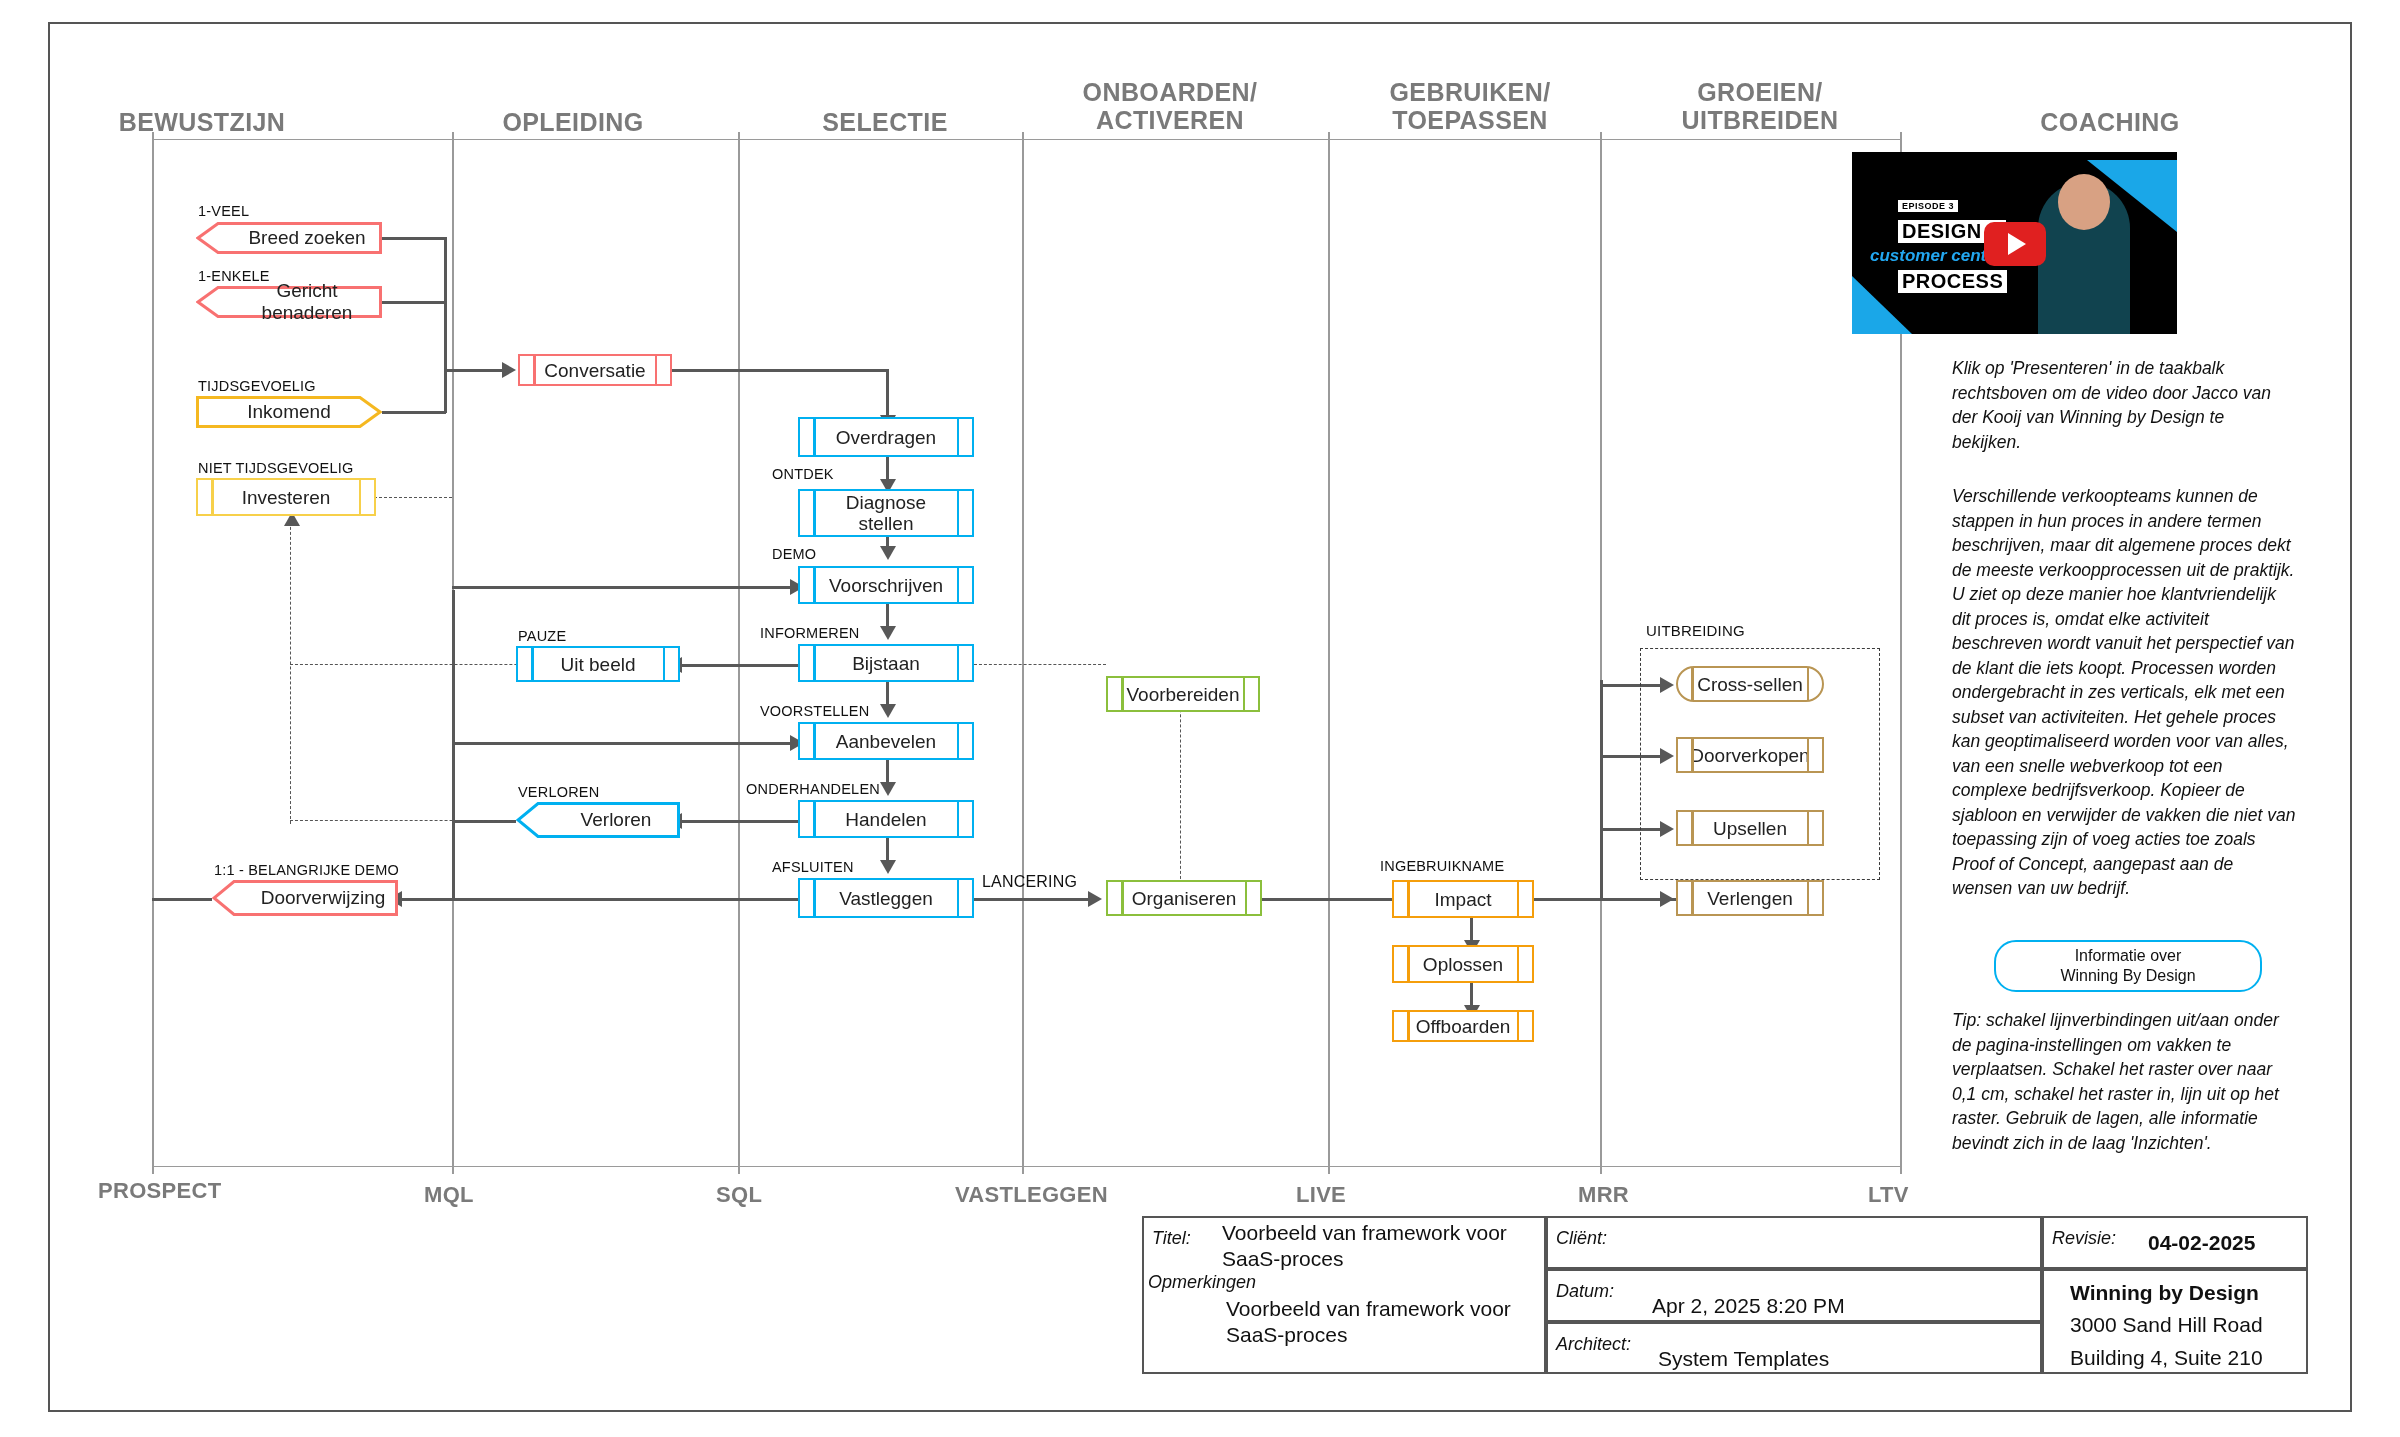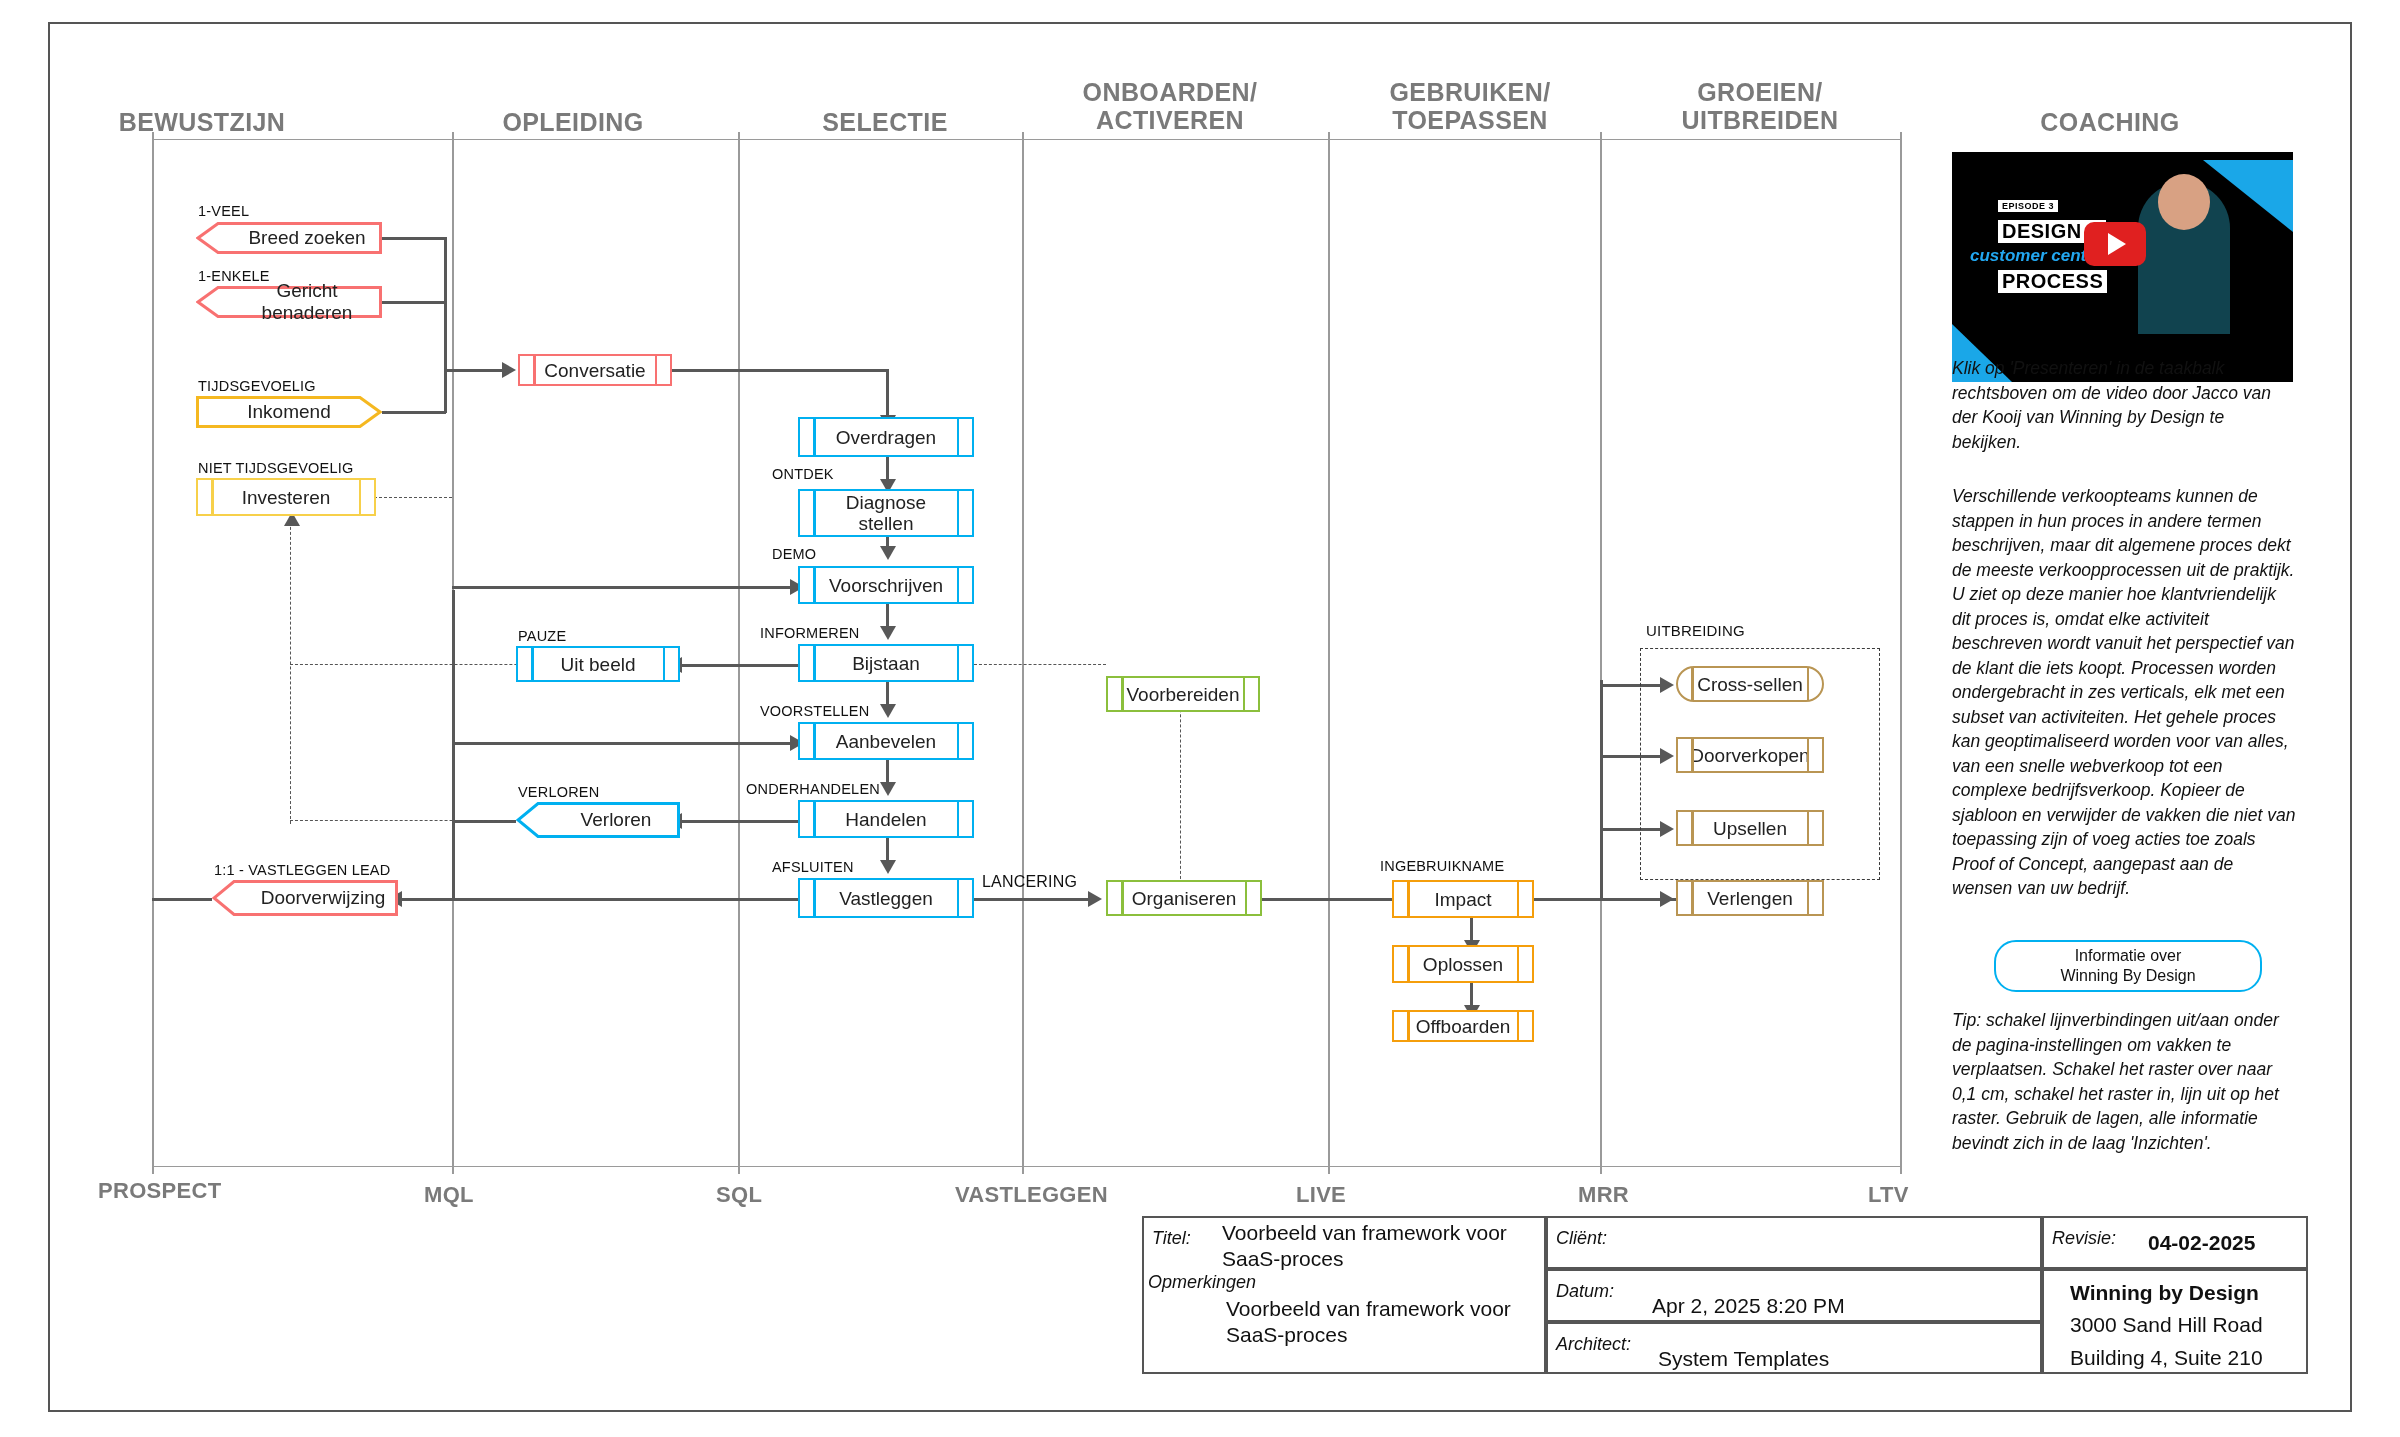--- a/index.html
+++ b/index.html
@@ -220,21 +220,21 @@
     <span>Inkomend</span>
   </div>
 
   <div class="tag" style="left:198px;top:460px;">NIET TIJDSGEVOELIG</div>
   <div class="node" style="left:196px;top:478px;width:180px;height:38px;border-color:#f7d04a;">
     <div class="bar-l" style="background:#f7d04a;"></div>
     <div class="bar-r" style="background:#f7d04a;"></div>
     <span>Investeren</span>
   </div>
 
-  <div class="tag" style="left:214px;top:862px;">1:1 - VASTLEGGEN LEAD</div>
+  <div class="tag" style="left:214px;top:862px;">1:1 - BELANGRIJKE DEMO</div>
   <div class="chev" style="left:212px;top:880px;width:186px;height:36px;">
     <svg width="186" height="36" viewBox="0 0 186 36">
         <polygon points="22,1.5 184.5,1.5 184.5,34.5 22,34.5 2,18" fill="#fff" stroke="#f87171" stroke-width="3"></polygon>
       </svg>
     <span>Doorverwijzing</span>
   </div>
 
   <div class="node" style="left:518px;top:354px;width:154px;height:32px;border-color:#f87171;">
     <div class="bar-l" style="background:#f87171;"></div>
     <div class="bar-r" style="background:#f87171;"></div>
@@ -352,21 +352,21 @@
     <div class="bar-r" style="background:#b99553;"></div>
     <span>Upsellen</span>
   </div>
 
   <div class="node" style="left:1676px;top:880px;width:148px;height:36px;border-color:#b99553;">
     <div class="bar-l" style="background:#b99553;"></div>
     <div class="bar-r" style="background:#b99553;"></div>
     <span>Verlengen</span>
   </div>
 
-  <div class="video" style="left:1952px;top:152px;width:325px;height:230px;padding-left:16px;">
+  <div class="video" style="left:1852px;top:152px;width:325px;height:182px;">
     <div class="tri" style="right:0;top:8px;border-top:0;border-right:90px solid #1aa7e8;border-bottom:72px solid transparent;"></div>
     <div class="tri" style="left:0;bottom:0;border-left:60px solid #1aa7e8;border-top:58px solid transparent;border-bottom:0;"></div>
     <div class="vid-ep" style="left:46px;top:48px;">EPISODE 3</div>
     <div class="vid-l1" style="left:46px;top:68px;">DESIGN A</div>
     <div class="vid-l2" style="left:18px;top:94px;">customer centric</div>
     <div class="vid-l3" style="left:46px;top:118px;">PROCESS</div>
     <div style="position:absolute;left:186px;top:30px;width:92px;height:152px;background:#11434f;border-radius:46px 46px 0 0;"></div>
     <div style="position:absolute;left:206px;top:22px;width:52px;height:56px;background:#d8a183;border-radius:50%;"></div>
     <div class="yt" style="left:132px;top:70px;"></div>
   </div>

